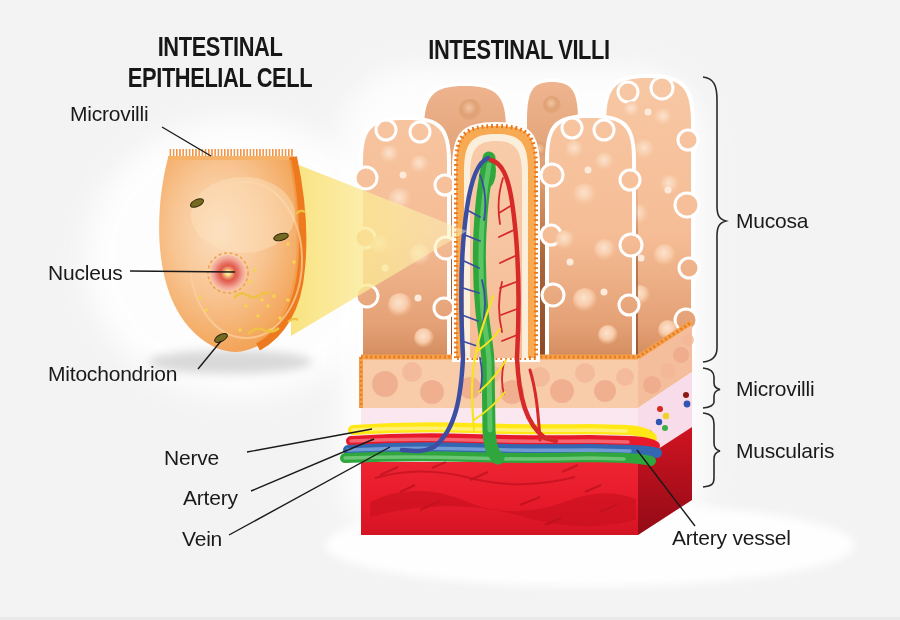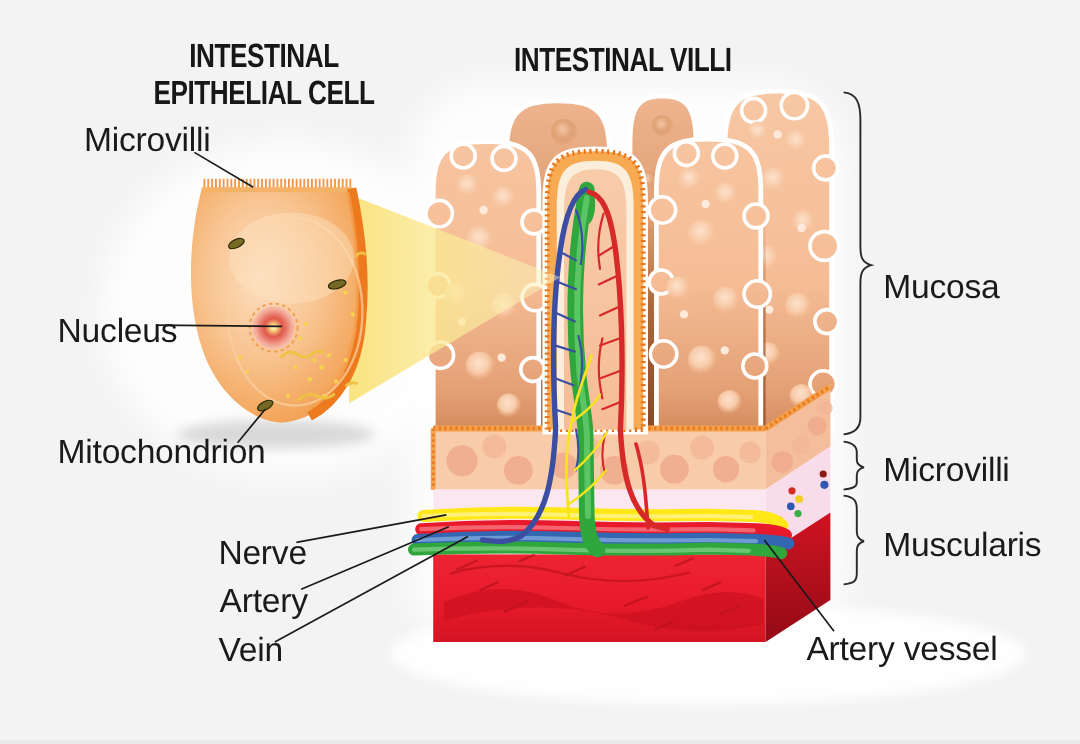--- a/index.html
+++ b/index.html
@@ -7,21 +7,21 @@
   }
   html,body{margin:0;padding:0;background:#e9e9e9;}
   #stage{
     position:relative;width:900px;height:617px;overflow:hidden;
     background:var(--bg);
     font-family:"Liberation Sans",sans-serif;
   }
   #art{position:absolute;left:0;top:0;}
   .label{
     position:absolute;
-    font-size:28px;line-height:1.1;letter-spacing:-0.2px;
+    font-size:21px;line-height:1.1;letter-spacing:-0.2px;
     color:var(--textColor);
     white-space:nowrap;
   }
   .title{
     position:absolute;
     font-weight:bold;font-size:28px;line-height:31px;letter-spacing:-0.5px;
     color:#171717;text-align:center;
     transform:scaleX(0.78);transform-origin:center top;
     white-space:nowrap;
   }
@@ -363,21 +363,21 @@
 
 <div class="title" style="left:70px;top:31px;width:300px;">
   <div>INTESTINAL</div>
   <div>EPITHELIAL CELL</div>
 </div>
 <div class="title" style="left:369px;top:34px;width:300px;">INTESTINAL VILLI</div>
 
 <div class="label" style="left:70px;top:102px;">Microvilli</div>
 <div class="label" style="left:48px;top:261px;">Nucleus</div>
 <div class="label" style="left:48px;top:362px;text-align:right;">Mitochondrion</div>
-<div class="label" style="left:182px;top:446px;">Nerve</div>
+<div class="label" style="left:164px;top:446px;">Nerve</div>
 <div class="label" style="left:183px;top:486px;">Artery</div>
 <div class="label" style="left:182px;top:527px;">Vein</div>
 <div class="label" style="left:672px;top:526px;">Artery vessel</div>
-<div class="label" style="left:736px;top:209px;margin-top:15px;">Mucosa</div>
+<div class="label" style="left:736px;top:209px;">Mucosa</div>
 <div class="label" style="left:736px;top:377px;">Microvilli</div>
 <div class="label" style="left:736px;top:439px;">Muscularis</div>
 
 </div>
 
 </body></html>

